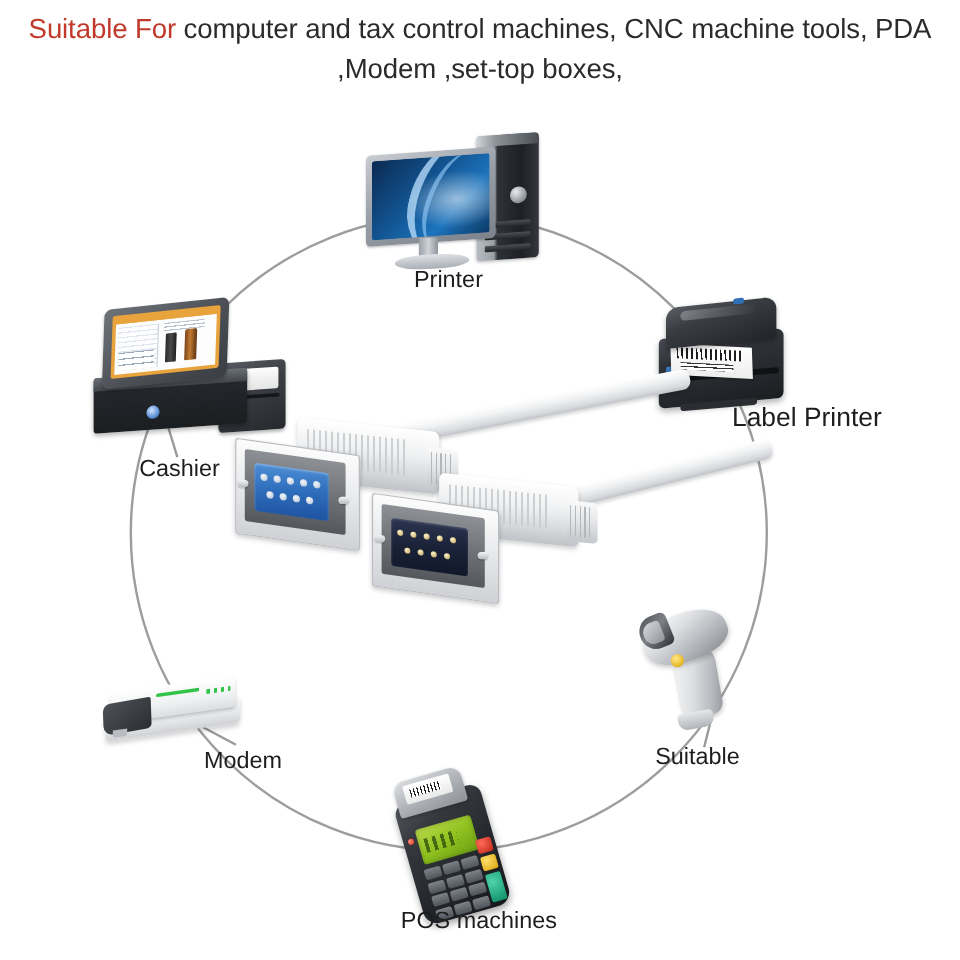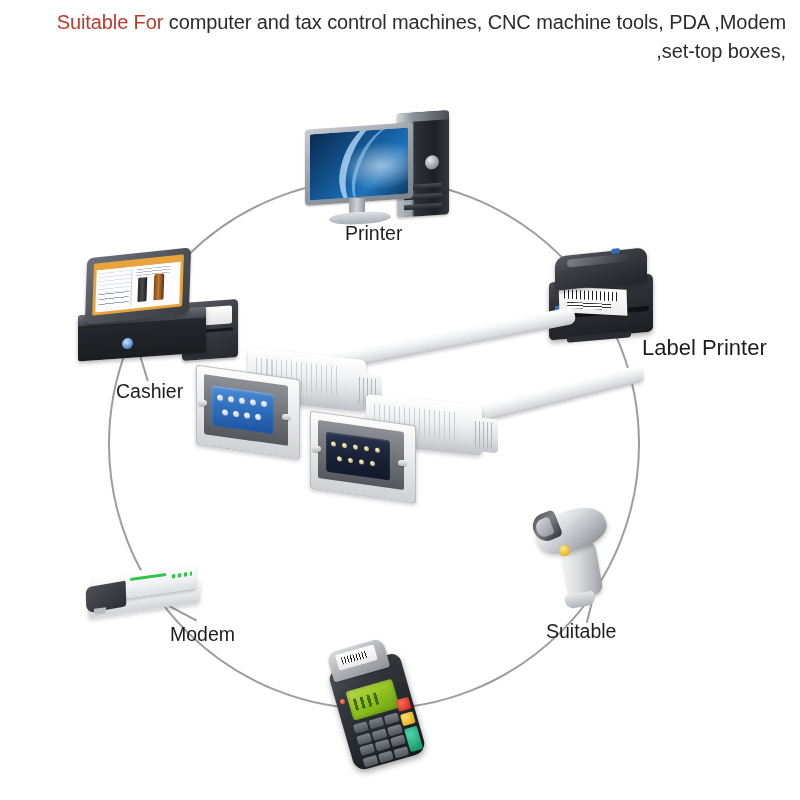--- a/index.html
+++ b/index.html
@@ -9,24 +9,24 @@
     background:#ffffff;
     font-family:"Liberation Sans", sans-serif;
     overflow:hidden;
     position:relative;
   }
   .stage{position:relative;width:800px;height:800px;}
 
   
   .header{
     position:absolute;left:0;top:0;width:800px;
-    text-align:right;
+    text-align:center;
     padding-top:8px;
     line-height:1.45;
-    font-size:20px;
+    font-size:23px;
     color:#2b2b2b;
     letter-spacing:-0.1px;
   }
   .header .line{display:block;padding:0 14px;}
   .header .hl{color:#c0392b;}
 
   
   .ring{
     position:absolute;
     left:108px;top:178px;
@@ -499,21 +499,21 @@
     <div class="lp-label">
       <div class="lp-barcode"></div>
       <div class="lp-label-txt"></div>
     </div>
     <div class="lp-top">
       <div class="lp-top-hl"></div>
       <div class="lp-btn"></div>
     </div>
     <div class="lp-foot"></div>
   </div>
-  <div class="label big" style="left:610px;top:335px;margin-left:32px;">Label Printer</div>
+  <div class="label big" style="left:610px;top:335px;">Label Printer</div>
 
   <div class="device" style="left:535px;top:505px;width:110px;height:110px;">
     <div class="sc-grip"></div>
     <div class="sc-foot"></div>
     <div class="sc-head"></div>
     <div class="sc-window">
       <div class="sc-window-in"></div>
     </div>
     <div class="sc-trigger"></div>
   </div>
@@ -556,20 +556,21 @@
           <i class="g"></i>
         </div>
       </div>
       <div class="pos-printer">
         <div class="pos-paper">
           <div class="pos-paper-bc"></div>
         </div>
       </div>
     </div>
   </div>
+  <div class="label" style="left:334px;top:756px;">POS machines</div>
 
   <div class="conn" style="left:0;top:0;width:800px;height:800px;">
 
     <div class="cable" style="left:300px;top:360px;width:280px;height:17px;transform:rotate(-11deg);"></div>
     <div class="cable" style="left:420px;top:420px;width:230px;height:17px;transform:rotate(-14deg);"></div>
 
     <div style="position:absolute;left:196px;top:352px;width:220px;height:112px;">
 
       <div class="cn-hood" style="left:52px;top:2px;width:118px;height:52px;transform:skewY(6deg);"></div>
       <div class="cn-ribs" style="left:60px;top:10px;width:84px;height:30px;transform:skewY(6deg);"></div>

